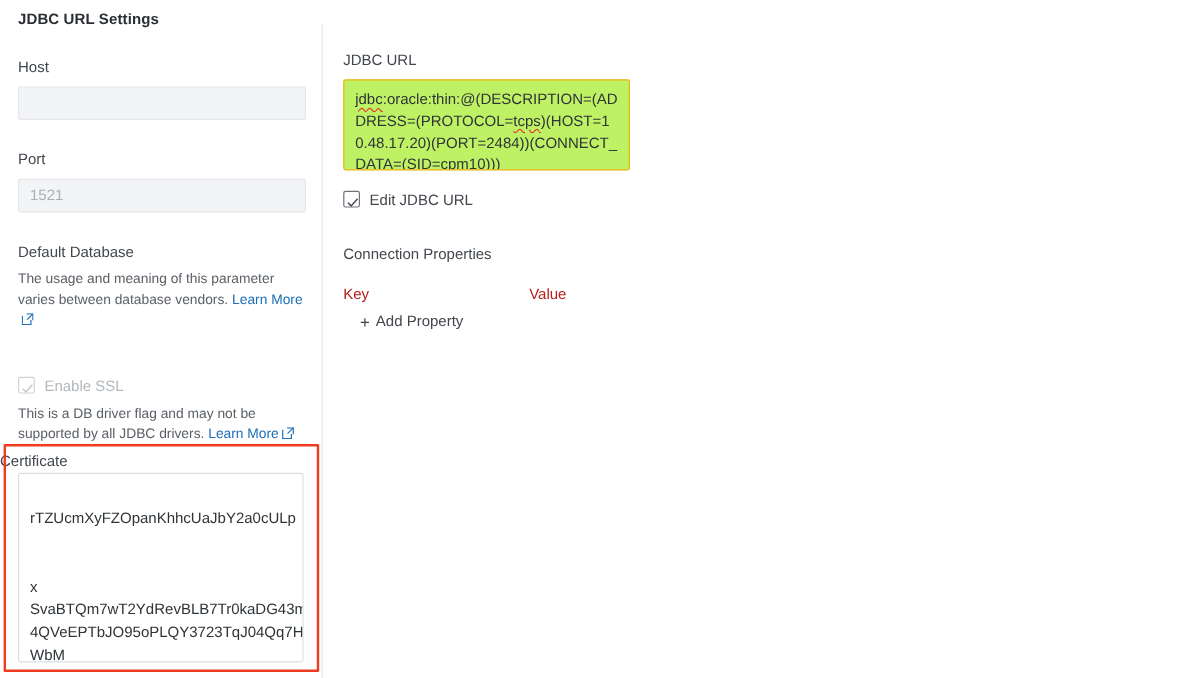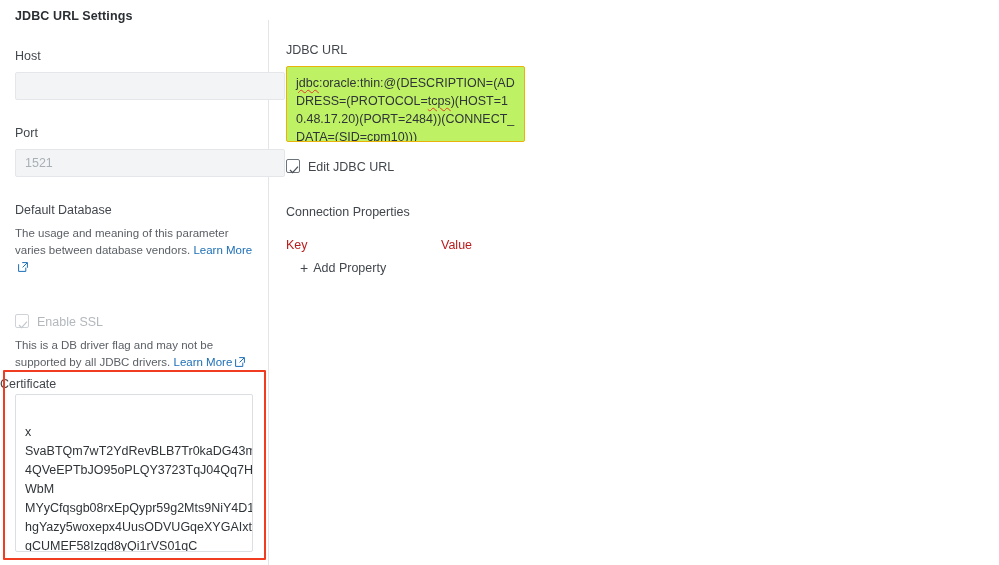--- a/index.html
+++ b/index.html
@@ -49,21 +49,21 @@
   }
 
   .field-label {
     font-size: 12.5px;
     color: #42474d;
     line-height: 16px;
   }
 
   .text-input {
     display: block;
-    width: 270px;
+    width: 240px;
     height: 28px;
     margin-top: 8px;
     background: #f3f4f6;
     border: 1px solid #e4e6e9;
     border-radius: 2px;
     padding: 0 9px;
     font-family: "Liberation Sans", sans-serif;
     font-size: 12.5px;
     color: #7b8187;
     outline: none;
@@ -291,20 +291,21 @@
             <path d="M4.2 0.6 L9.4 0.6 L9.4 5.8" fill="none" stroke="#1d6fb8" stroke-width="1"></path>
             <path d="M9.2 0.8 L4.6 5.4" fill="none" stroke="#1d6fb8" stroke-width="1"></path>
           </svg></span>
     </div>
   </div>
 
   <div class="cert-label">Certificate</div>
 
   <div class="cert-area">
     <div class="cert-inner">
+      <span class="clipped">rTZUcmXyFZOpanKhhcUaJbY2a0cULp</span>
       <span id="cert-lines">
 x
 SvaBTQm7wT2YdRevBLB7Tr0kaDG43mm
 4QVeEPTbJO95oPLQY3723TqJ04Qq7H
 WbM
 MYyCfqsgb08rxEpQypr59g2Mts9NiY4D1
 hgYazy5woxepx4UusODVUGqeXYGAIxt
 gCUMEF58Izqd8yQi1rVS01gC
 -----END CERTIFICATE-----</span>
     </div>

